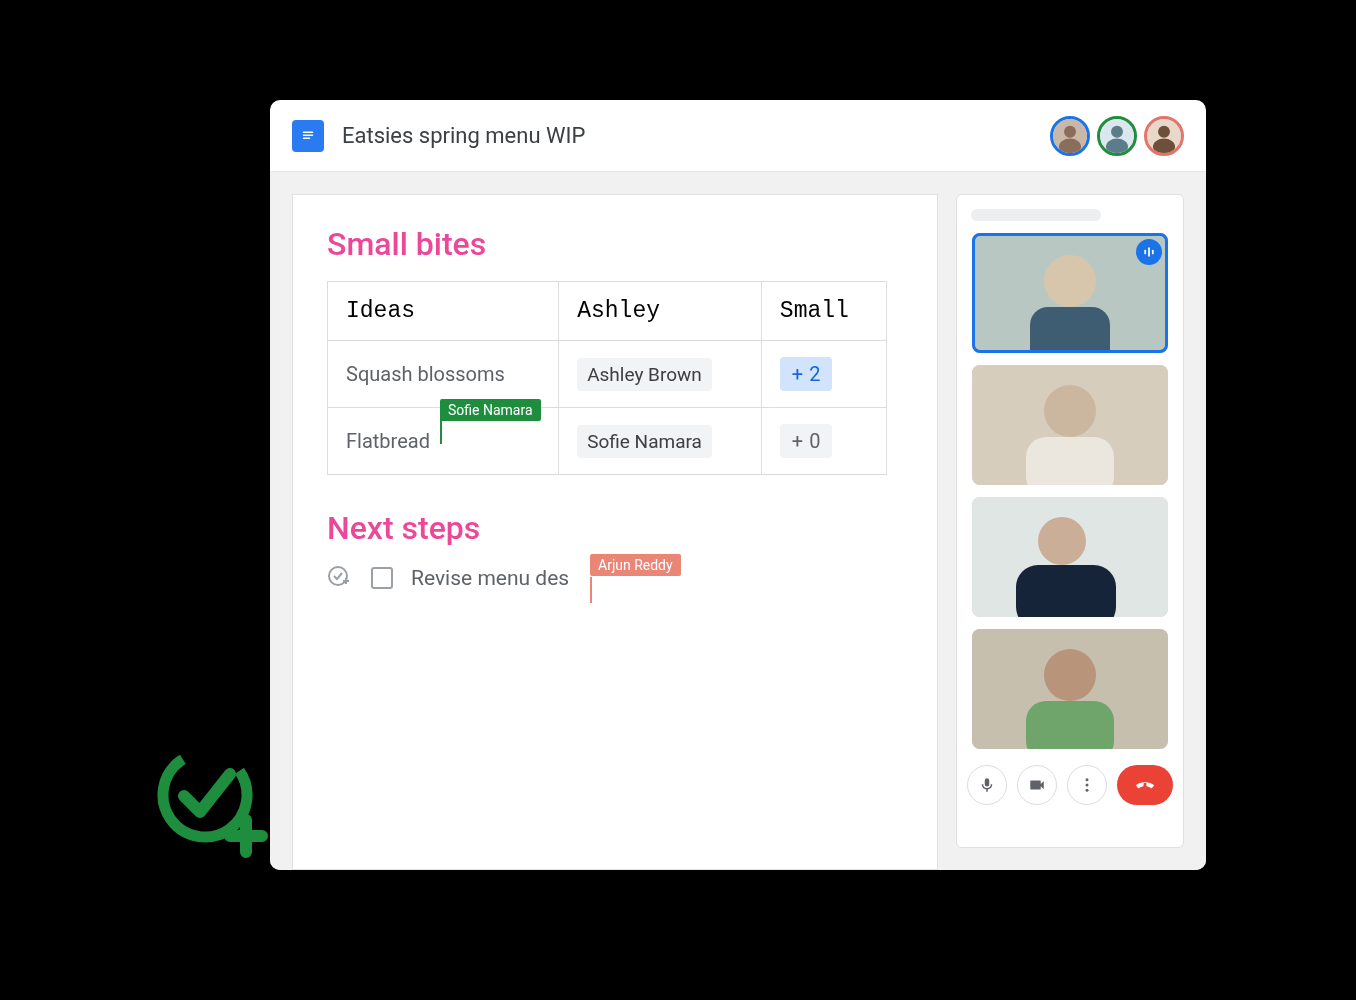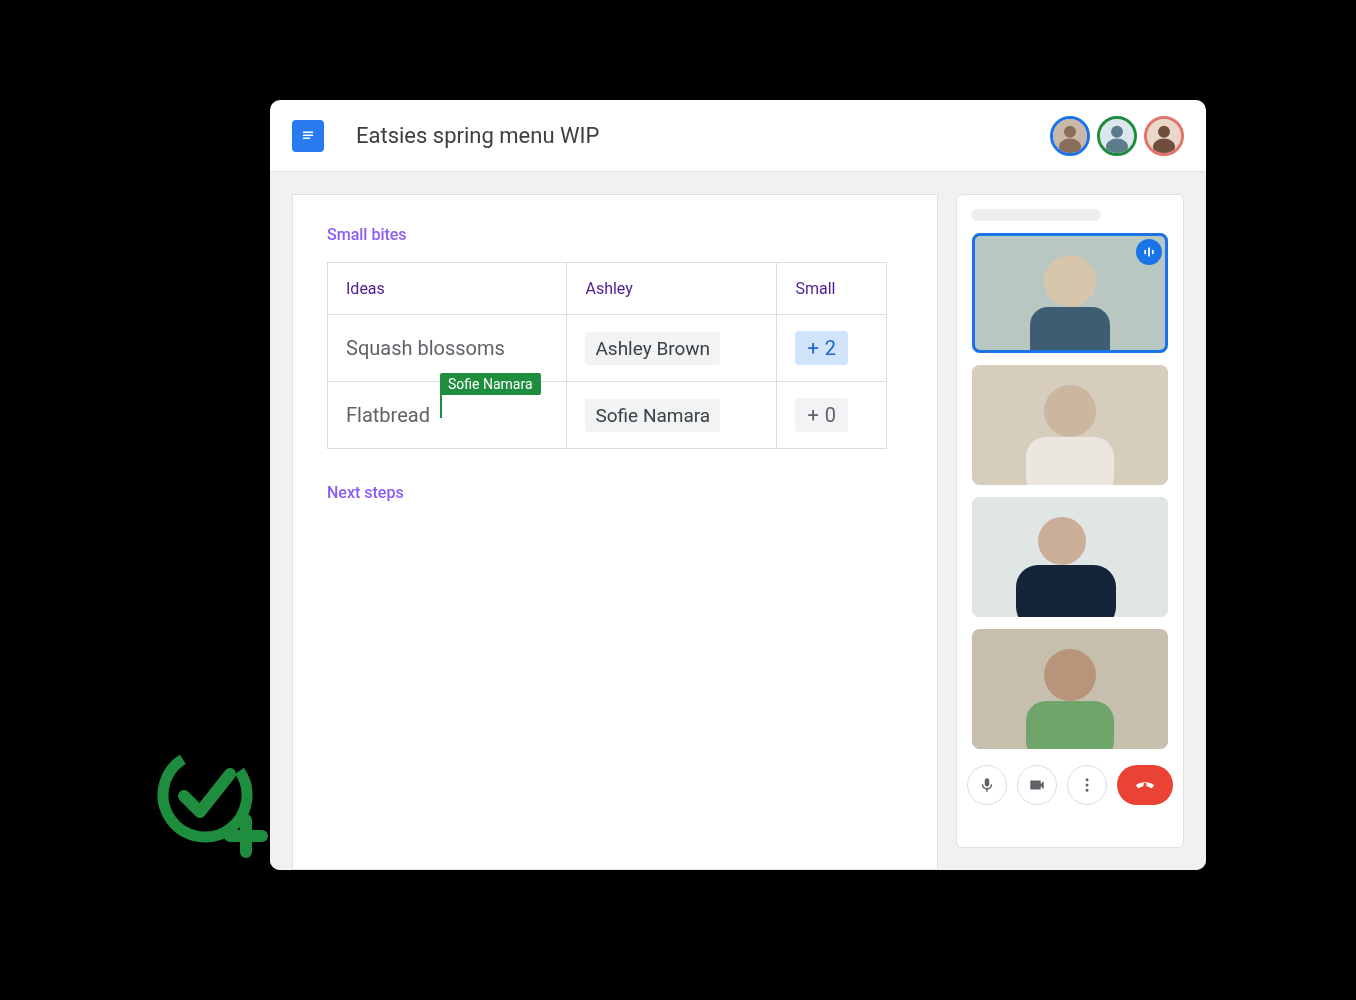--- a/index.html
+++ b/index.html
@@ -24,21 +24,21 @@
     flex-direction: column;
     overflow: hidden;
   }
   
   .header {
     height: 72px;
     display: flex;
     align-items: center;
     padding: 4px 22px;
     border-bottom: 1px solid #e6e6e6;
-    gap: 32px;
+    gap: 18px;
   }
   .docs-icon {
     width: 32px; height: 32px; border-radius: 4px;
     background: #2a7af1;
     display:flex;align-items:center;justify-content:center;
   }
   .docs-icon svg { width: 18px; height: 22px; fill:#fff; }
   .doc-title {
     font-size: 22px; color:#3c4043; font-weight: 400; flex:1;
   }
@@ -66,38 +66,38 @@
     flex:1;
     padding: 22px 0 0 22px;
   }
   .page {
     background:#fff;
     border: 1px solid #e0e0e0;
     height: 100%;
     padding: 30px 34px;
   }
   h2.section {
-    font-size: 16px; font-weight: 500; color:#8b5cf6; margin-bottom:18px;
+    font-size: 32px; font-weight: 500; color:#ec4899; margin-bottom:18px;
   }
   
   table.ideas {
     border-collapse: collapse;
     width: 560px;
     margin-bottom: 34px;
   }
   table.ideas th, table.ideas td {
     border:1px solid #dadce0;
     padding: 16px 18px;
     text-align:left;
     font-weight:400;
     color:#5f6368;
     font-size:20px;
     vertical-align: middle;
   }
-  table.ideas th { color:#4c1d95; font-size:16px; }
+  table.ideas th { color:#000000; font-size:23px;font-family:Liberation Mono, monospace; }
   .chip {
     display:inline-block;
     background:#f1f3f4;
     border-radius:4px;
     padding:5px 10px;
     color:#3c4043;
     font-size:19px;
   }
   .vote-chip {
     display:inline-flex; align-items:center; gap:6px;
@@ -274,20 +274,35 @@
                     <span class="plus">+</span>
                     <span>0</span>
                   </span></td>
             </tr>
           </tbody>
         </table>
 
         <h2 class="section">Next steps</h2>
 
         <div class="checklist">
+          <div class="check-row">
+            <span class="assignee add">
+              <svg viewBox="0 0 26 26">
+                  <circle cx="11" cy="11" r="9" fill="none" stroke="#9aa0a6" stroke-width="2"></circle>
+                  <path d="M7 11l3 3 5-6" fill="none" stroke="#9aa0a6" stroke-width="2"></path>
+                  <path d="M20 18h6M23 15v6" stroke="#9aa0a6" stroke-width="2" transform="translate(-4,-2)"></path>
+                </svg>
+            </span>
+            <span class="checkbox"></span>
+            <span class="task-text">Revise menu des</span>
+            <span class="collab-cursor red" style="left:263px">
+              <span class="flag">Arjun Reddy</span>
+              <span class="caret"></span>
+            </span>
+          </div>
         </div>
 
       </div>
     </div>
 
     <div class="meet-panel">
       <div class="meet-placeholder"></div>
       <div class="tile speaking">
         <svg viewBox="0 0 196 120" preserveAspectRatio="xMidYMid slice">
             <rect width="196" height="120" fill="#b9c7c2"></rect>

